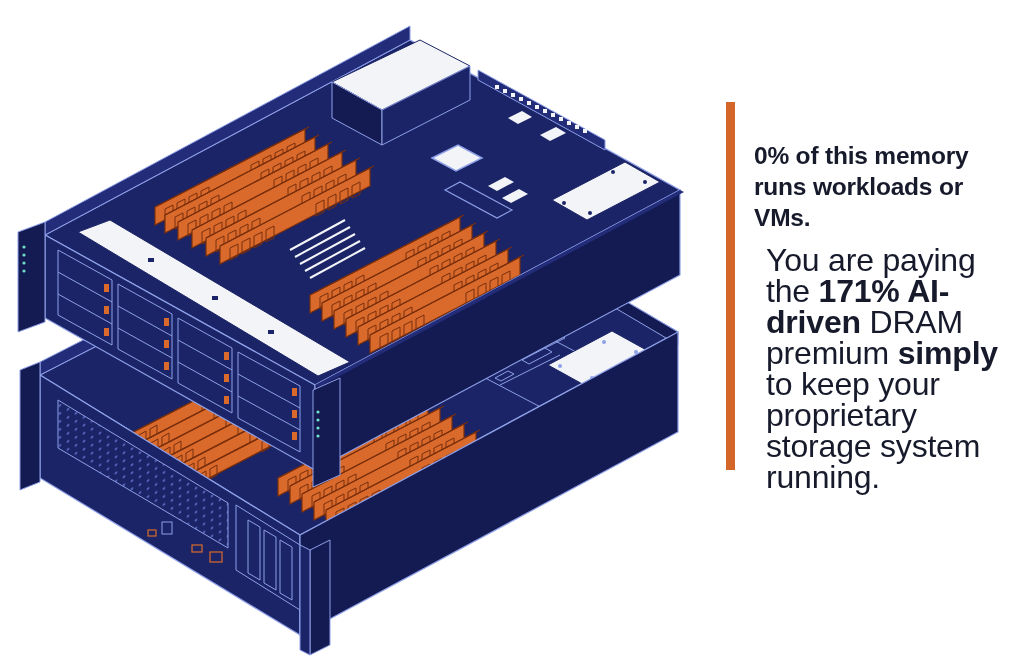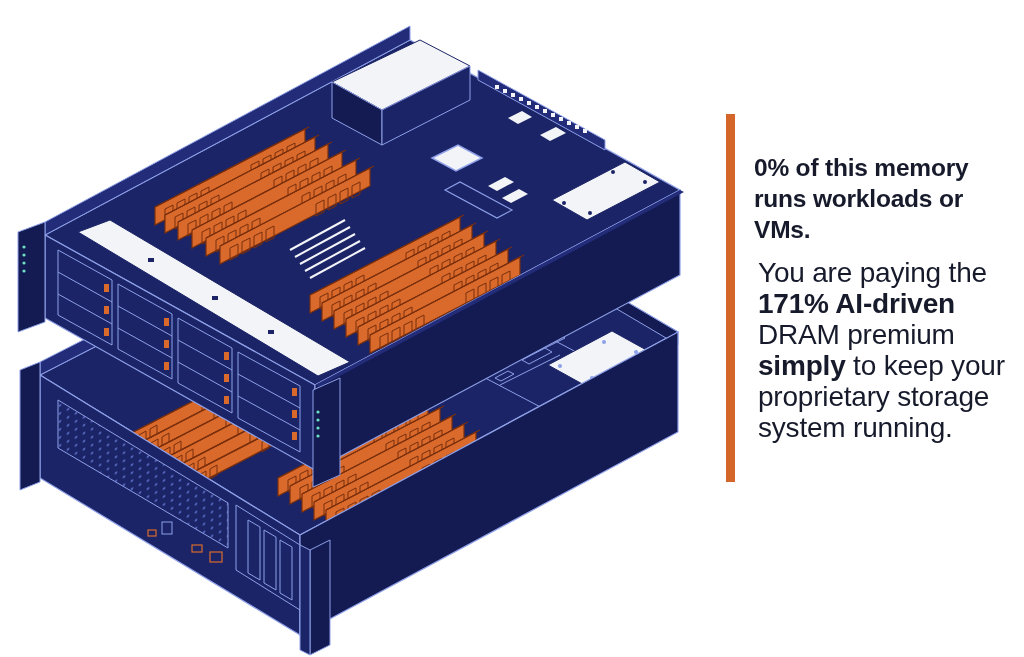--- a/index.html
+++ b/index.html
@@ -1,22 +1,22 @@
 <!DOCTYPE html>
 <html><head>
 <meta charset="utf-8">
 <style>
   html, body { margin:0; padding:0; background:#ffffff; }
   body { width:1024px; height:657px; position:relative; overflow:hidden; }
   .illustration { position:absolute; left:0; top:0; width:710px; height:657px; }
-  .callout { position:absolute; left:726px; top:114px; width:298px; height:368px; }
+  .callout { position:absolute; left:726px; top:102px; width:298px; height:368px; }
   .accent-bar { position:absolute; left:0; top:0; width:9px; height:368px; background:#d4662a; }
   .callout-text { position:absolute; left:28px; top:38px; width:270px; color:#161a2b; font-family:"Liberation Sans", sans-serif; }
   .headline { font-weight:700; font-size:24.5px; line-height:31px; margin:0 0 12px 0; letter-spacing:-0.2px; }
-  .body { font-weight:400; font-size:28px; line-height:31px; margin:4px; letter-spacing:-0.2px; }
+  .body { font-weight:400; font-size:32px; line-height:31px; margin:12px; letter-spacing:-0.2px; }
   .body b { font-weight:700; }
 </style>
 </head>
 <body>
 
 <div class="illustration">
 <svg width="710" height="657" viewBox="0 0 710 657" xmlns="http://www.w3.org/2000/svg">
   <defs>
     <pattern id="vent" width="8" height="8" patternUnits="userSpaceOnUse" patternTransform="skewY(-27)">
       <circle cx="4" cy="4" r="1.3" fill="#5a6ac4"></circle>

